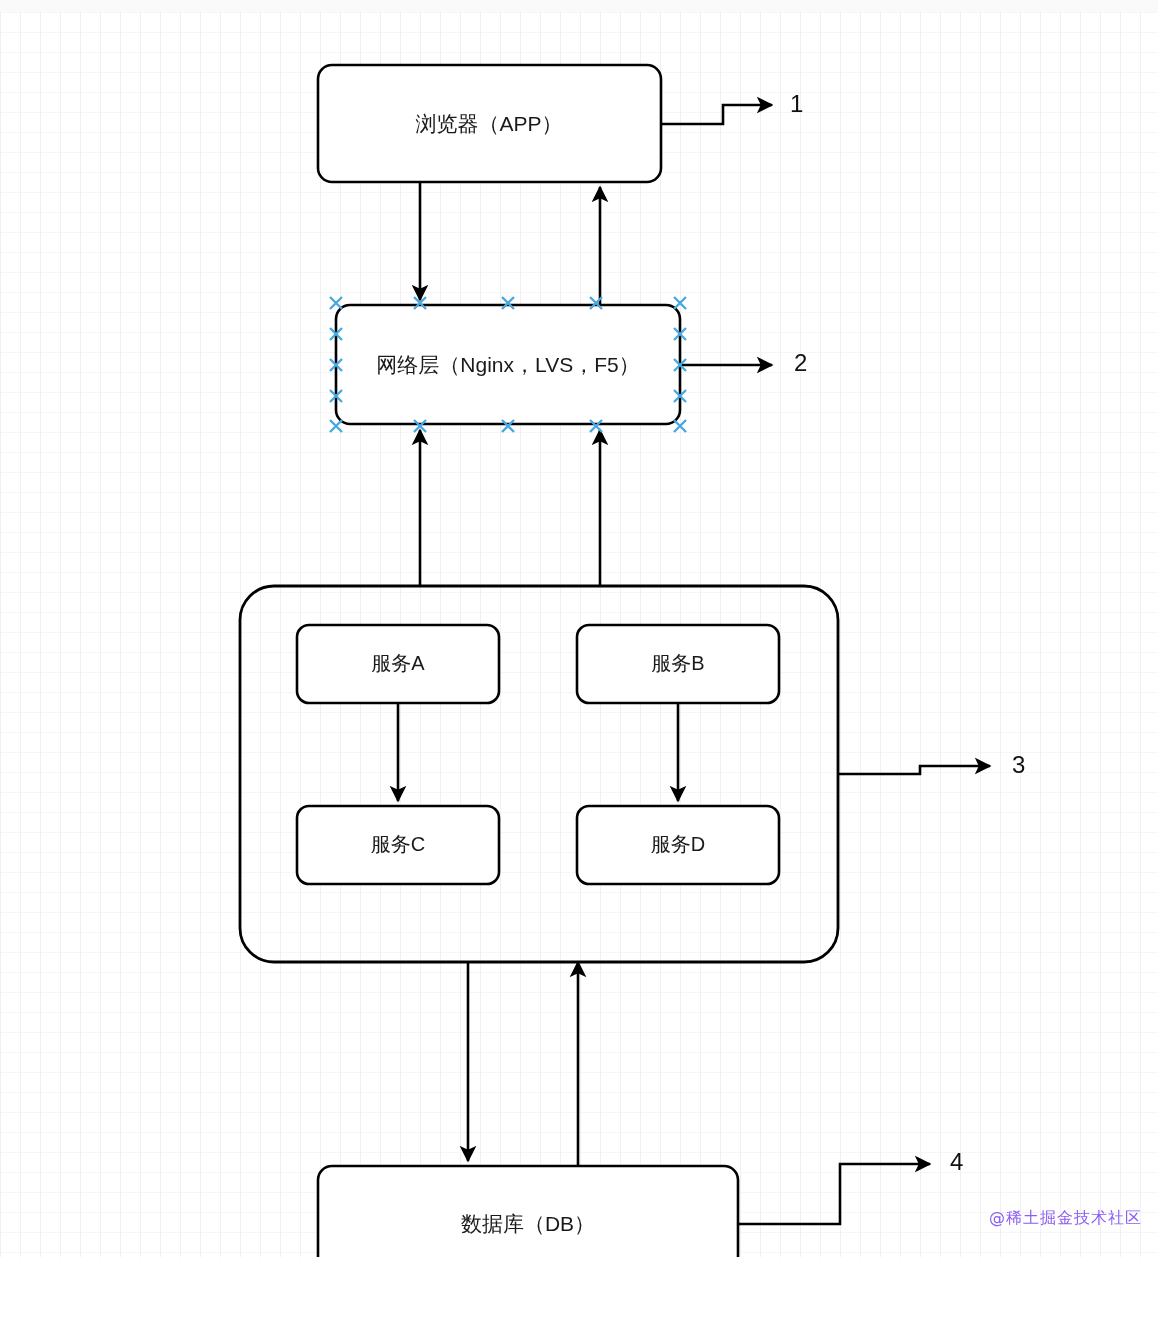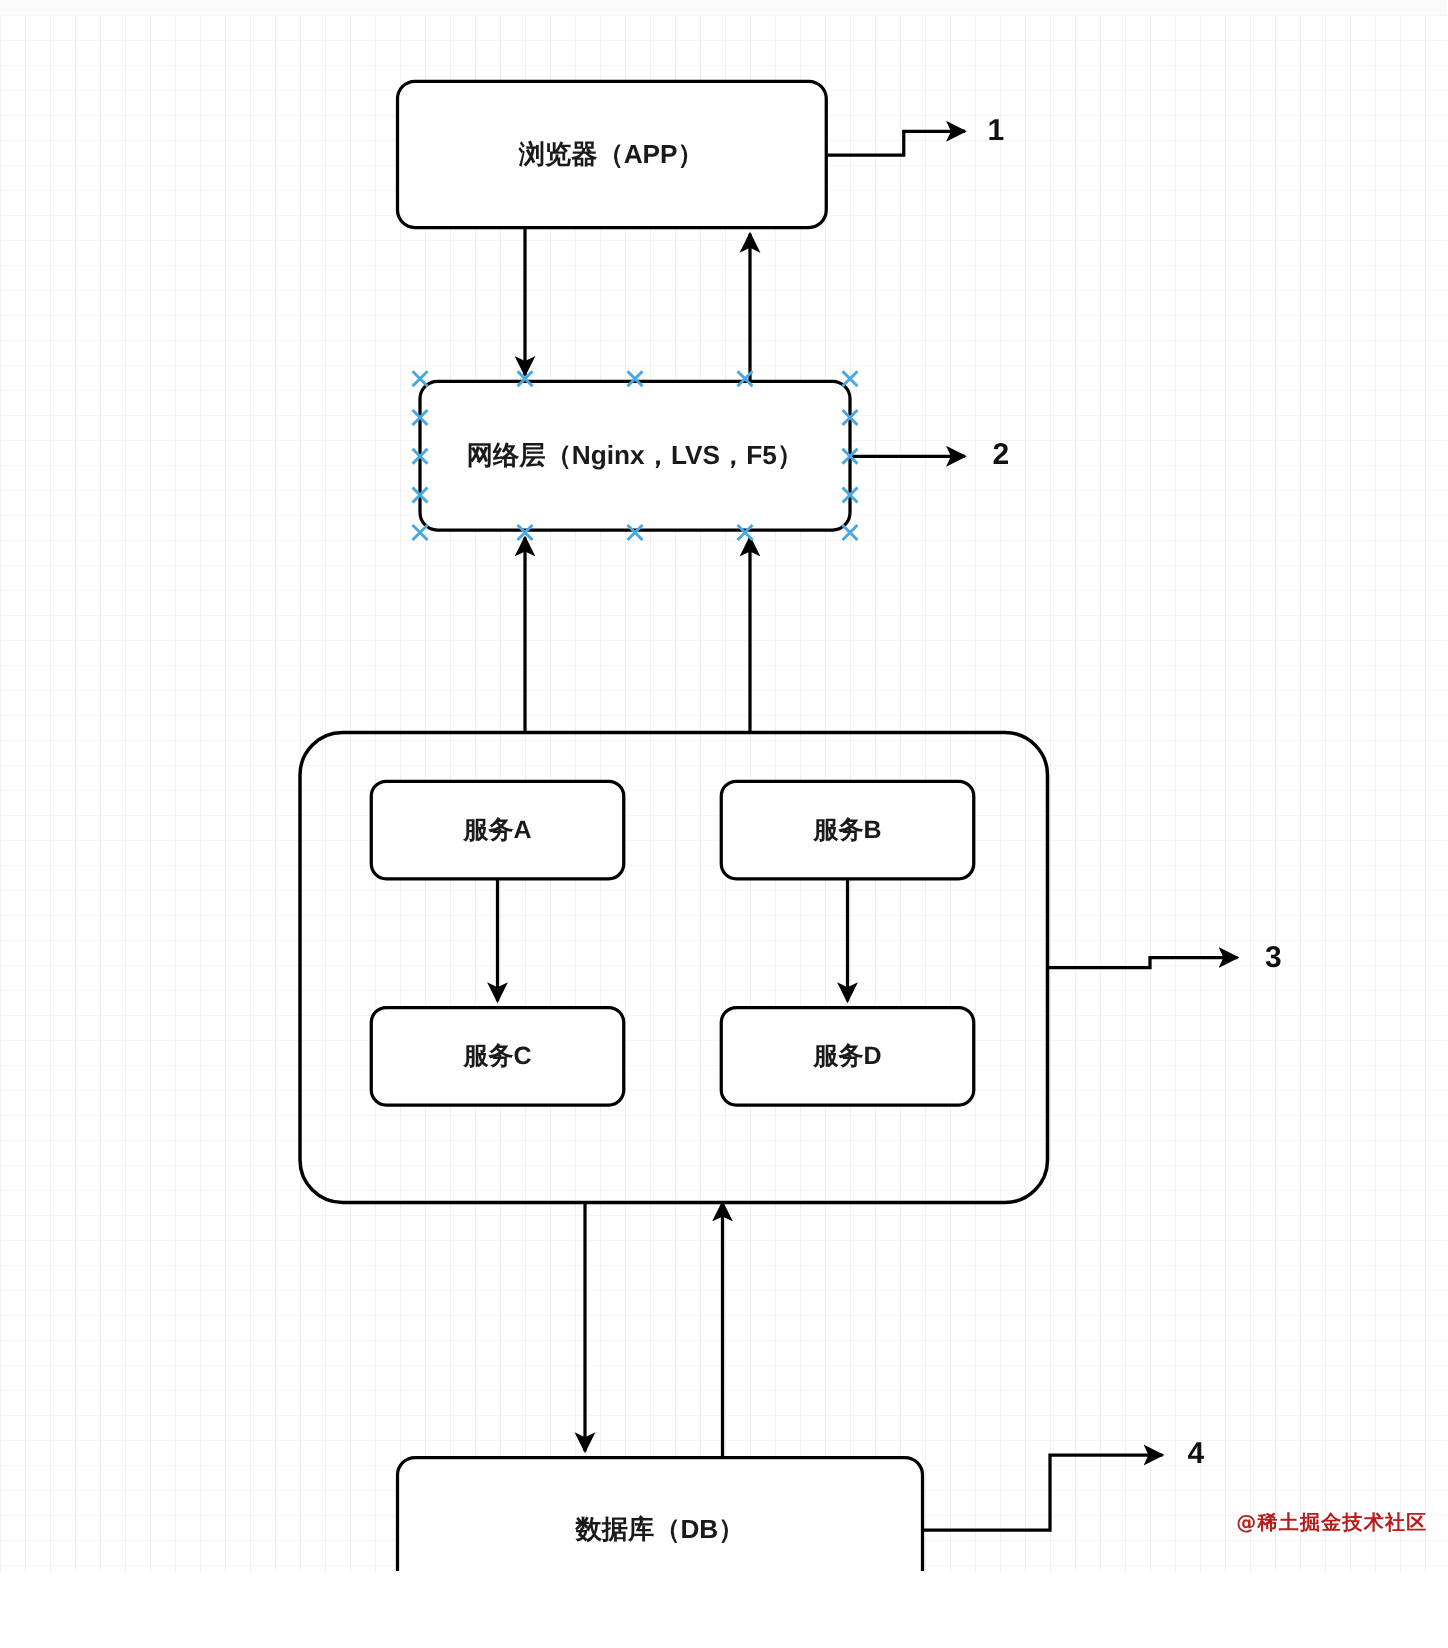--- a/index.html
+++ b/index.html
@@ -7,21 +7,20 @@
     padding: 0;
     background: #ffffff;
   }
   #canvas-wrap {
     position: relative;
     width: 1158px;
     height: 1257px;
     overflow: hidden;
     background: #ffffff;
     font-family: "Liberation Sans", "DejaVu Sans", sans-serif;
-    font-weight: bold;
   }
   
   #top-band {
     position: absolute;
     left: 0; top: 0;
     width: 1158px;
     height: 12px;
     background: #fafafa;
     border-bottom: 1px solid #e8e8e8;
   }
@@ -84,21 +83,21 @@
     stroke: #4aa8e0;
     stroke-width: 2.4;
     fill: none;
   }
   #watermark {
     position: absolute;
     right: 16px;
     bottom: 28px;
     font-family: "DejaVu Sans", "Liberation Sans", sans-serif;
     font-size: 16px;
-    color: #b91c1c;
+    color: #8b5cf6;
     letter-spacing: 1px;
     user-select: none;
   }
 </style>
 </head>
 <body>
 
 <div id="canvas-wrap">
   <div id="top-band"></div>
   <div id="grid-layer"></div>

